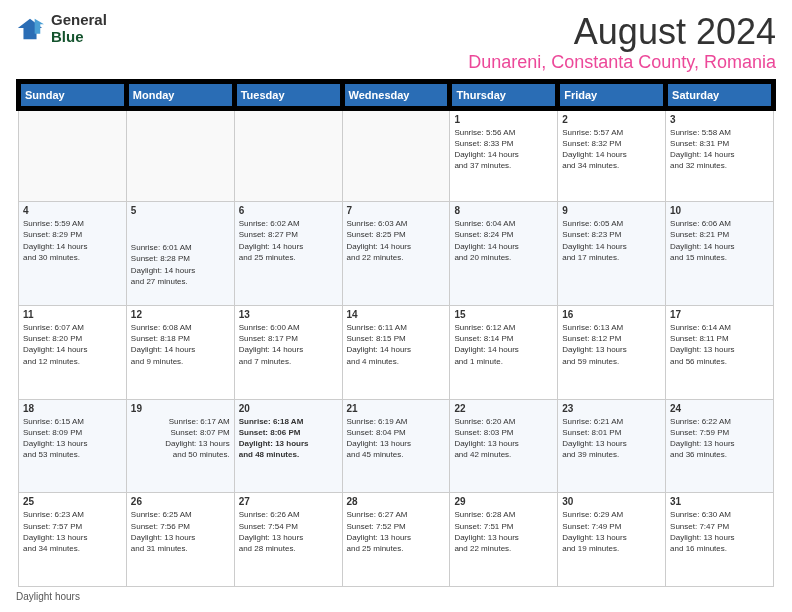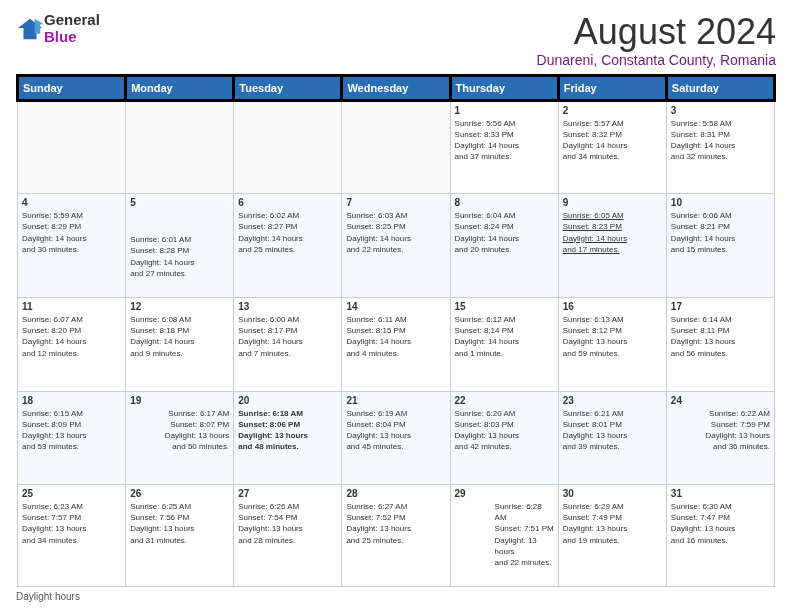--- a/index.html
+++ b/index.html
@@ -19,66 +19,66 @@
     }
     .top-section {
       display: flex;
       justify-content: space-between;
       align-items: flex-start;
       margin-bottom: 6px;
     }
     .logo {
       display: flex;
       align-items: center;
-      gap: 0;
+      gap: 7px;
     }
     .logo-text {
       display: flex;
       flex-direction: column;
       line-height: 1.1;
     }
     .logo-general {
       font-size: 15px;
       font-weight: bold;
       color: #333;
     }
     .logo-blue {
       font-size: 15px;
       font-weight: bold;
-      color: #a21caf;
+      color: #14532d;
     }
     .logo-icon {
       width: 28px;
       height: 28px;
     }
     .title-section {
       text-align: right;
     }
     .main-title {
       font-size: 36px;
       font-weight: normal;
       color: #333;
       line-height: 1.1;
     }
     .subtitle {
-      font-size: 14px;
-      color: #701a75;
+      font-size: 18px;
+      color: #ec4899;
     }
     .calendar {
       width: 100%;
       border-collapse: collapse;
       flex: 1;
     }
     .calendar th {
       background: #2a6db5;
       color: #fff;
       font-size: 11px;
       font-weight: bold;
       padding: 5px 4px;
-      border: 3px solid #000000;
+      border: 5px solid #000000;
       text-align: left;
     }
     .calendar td {
       border: 1px solid #ccc;
       vertical-align: top;
       padding: 3px 4px;
       font-size: 8.5px;
       color: #333;
       background: #fff;
       width: calc(100% / 7);
@@ -202,21 +202,21 @@
           </td>
           <td>
             <span class="day-number">8</span>
             <div class="day-info" style="white-space: pre-line;">Sunrise: 6:04 AM
 Sunset: 8:24 PM
 Daylight: 14 hours
 and 20 minutes.</div>
           </td>
           <td>
             <span class="day-number">9</span>
-            <div class="day-info" style="white-space: pre-line; text-decoration: underline;">Sunrise: 6:05 AM
+            <div class="day-info" style="white-space: pre-line;">Sunrise: 6:05 AM
 Sunset: 8:23 PM
 Daylight: 14 hours
 and 17 minutes.</div>
           </td>
           <td>
             <span class="day-number">10</span>
             <div class="day-info" style="white-space: pre-line;">Sunrise: 6:06 AM
 Sunset: 8:21 PM
 Daylight: 14 hours
 and 15 minutes.</div>
@@ -311,21 +311,21 @@
           </td>
           <td>
             <span class="day-number">23</span>
             <div class="day-info" style="white-space: pre-line;">Sunrise: 6:21 AM
 Sunset: 8:01 PM
 Daylight: 13 hours
 and 39 minutes.</div>
           </td>
           <td>
             <span class="day-number">24</span>
-            <div class="day-info" style="white-space: pre-line; text-align: right;">Sunrise: 6:22 AM
+            <div class="day-info" style="white-space: pre-line;">Sunrise: 6:22 AM
 Sunset: 7:59 PM
 Daylight: 13 hours
 and 36 minutes.</div>
           </td>
         </tr>
         <tr>
           <td>
             <span class="day-number">25</span>
             <div class="day-info" style="white-space: pre-line;">Sunrise: 6:23 AM
 Sunset: 7:57 PM
@@ -348,21 +348,21 @@
           </td>
           <td>
             <span class="day-number">28</span>
             <div class="day-info" style="white-space: pre-line;">Sunrise: 6:27 AM
 Sunset: 7:52 PM
 Daylight: 13 hours
 and 25 minutes.</div>
           </td>
           <td>
             <span class="day-number">29</span>
-            <div class="day-info" style="white-space: pre-line; margin-left: 40px;">Sunrise: 6:28 AM
+            <div class="day-info" style="white-space: pre-line;">Sunrise: 6:28 AM
 Sunset: 7:51 PM
 Daylight: 13 hours
 and 22 minutes.</div>
           </td>
           <td>
             <span class="day-number">30</span>
             <div class="day-info" style="white-space: pre-line;">Sunrise: 6:29 AM
 Sunset: 7:49 PM
 Daylight: 13 hours
 and 19 minutes.</div>

